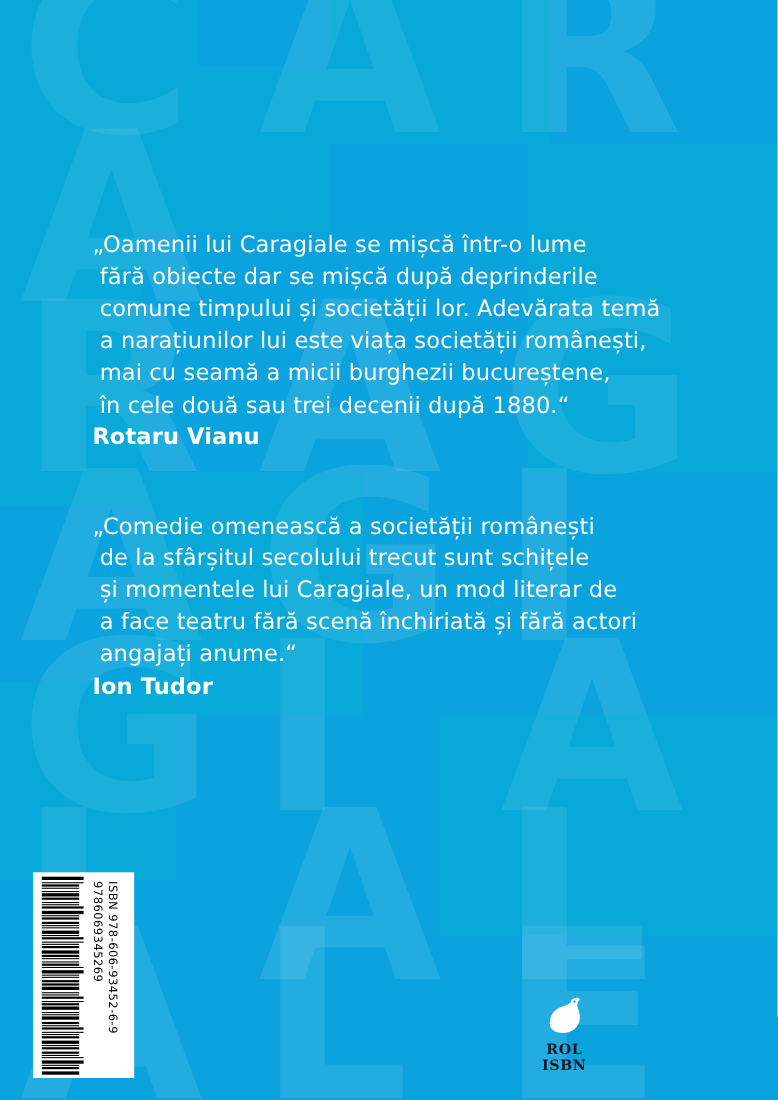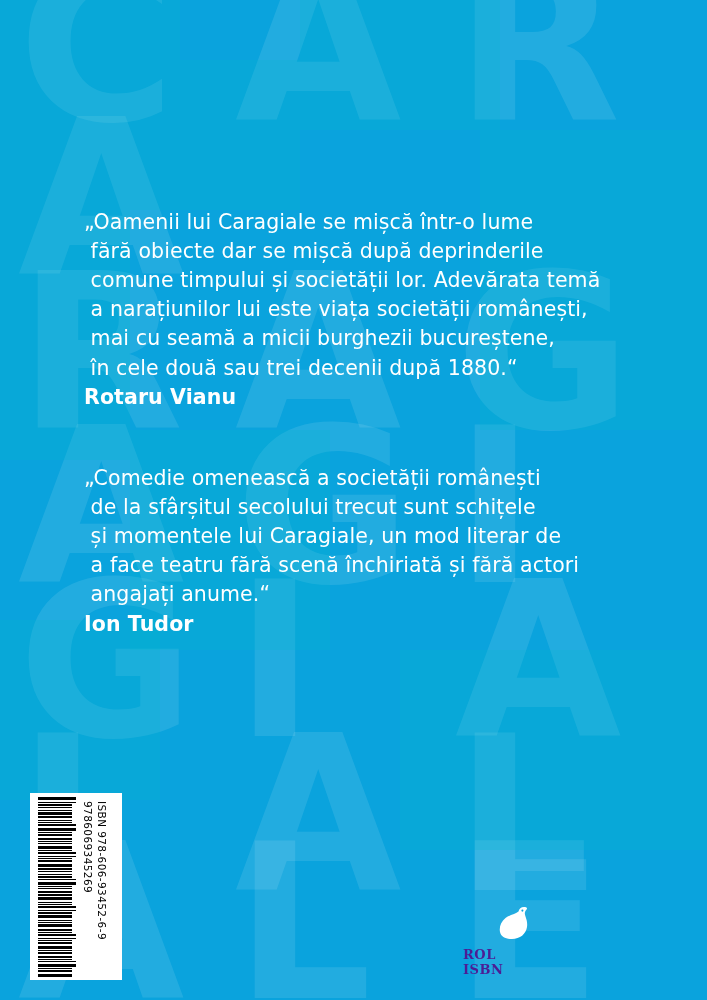--- a/index.html
+++ b/index.html
@@ -111,22 +111,22 @@
   }
   #bt1 { left: 14px; top: 8px; }
   #bt2 { left: 28px; top: 8px; }
 
   
   .publisher {
     position: absolute;
     right: 36px;
     bottom: 22px;
     width: 100px;
-    text-align: left;
-    color: #4c1d95;
+    text-align: center;
+    color: #0f172a;
   }
   .pub-mark {
     width: 44px;
     height: 44px;
     margin: 0 auto 4px auto;
     position: relative;
   }
   .pub-name {
     font-size: 13px;
     font-weight: bold;

